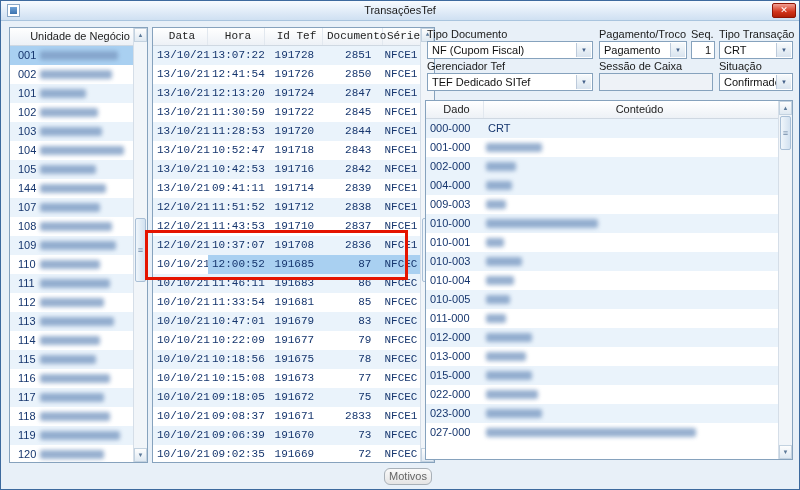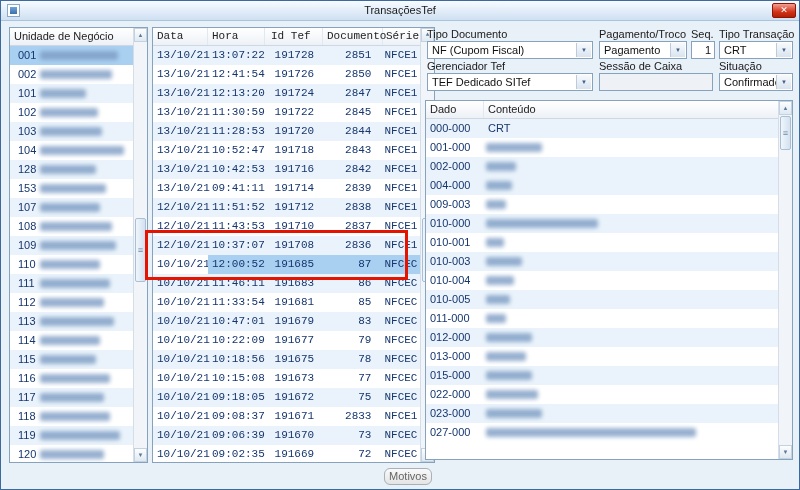--- a/index.html
+++ b/index.html
@@ -18,21 +18,21 @@
   .app-icon::after { content:""; position:absolute; left:2px; top:2px; right:2px; bottom:2px;
     background:linear-gradient(#6fa3d8,#3c72ae); }
   .close-btn { position:absolute; right:3px; top:2px; width:24px; height:15px;
     background:linear-gradient(#f2a093,#d23219 60%,#b01f07); color:#fff;
     border:1px solid #8f1404; border-radius:2px; font-size:9px; line-height:13px;
     text-align:center; cursor:pointer; }
 
   
   .panel { position:absolute; background:#fff; border:1px solid #86a2bd; }
   .thead { display:flex; height:18px; line-height:17px;
-    background:linear-gradient(#ffffff,#edf1f6); border-bottom:1px solid #cfd8e2; color:#222; }
+    background:linear-gradient(#ffffff,#edf1f6); border-bottom:1px solid #cfd8e2; color:#222;text-align:center; }
   .thead span { display:block; border-right:1px solid #e2e8ef; }
 
   #unidade-panel { left:8px; top:26px; width:139px; height:436px; }
   #tx-panel      { left:151px; top:26px; width:283px; height:436px;font-family:Liberation Mono, monospace; }
   #dado-panel    { left:424px; top:99px; width:368px; height:360px; }
 
   .rows { position:absolute; left:0; right:14px; top:18px; bottom:0; overflow:hidden; }
 
   .lrow, .trow, .drow { display:flex; height:19px; line-height:19px; color:#16366e; }
   .lrow.alt, .trow.alt, .drow.alt { background:#eaf3fb; }
@@ -123,25 +123,25 @@
         </div>
         <div class="lrow alt">
           <span class="lcode">103</span>
           <span class="redact" style="width: 62px;"></span>
         </div>
         <div class="lrow">
           <span class="lcode">104</span>
           <span class="redact" style="width: 84px;"></span>
         </div>
         <div class="lrow alt">
-          <span class="lcode">128</span>
+          <span class="lcode">105</span>
           <span class="redact" style="width: 56px;"></span>
         </div>
         <div class="lrow">
-          <span class="lcode">153</span>
+          <span class="lcode">144</span>
           <span class="redact" style="width: 66px;"></span>
         </div>
         <div class="lrow alt">
           <span class="lcode">107</span>
           <span class="redact" style="width: 60px;"></span>
         </div>
         <div class="lrow">
           <span class="lcode">108</span>
           <span class="redact" style="width: 72px;"></span>
         </div>

